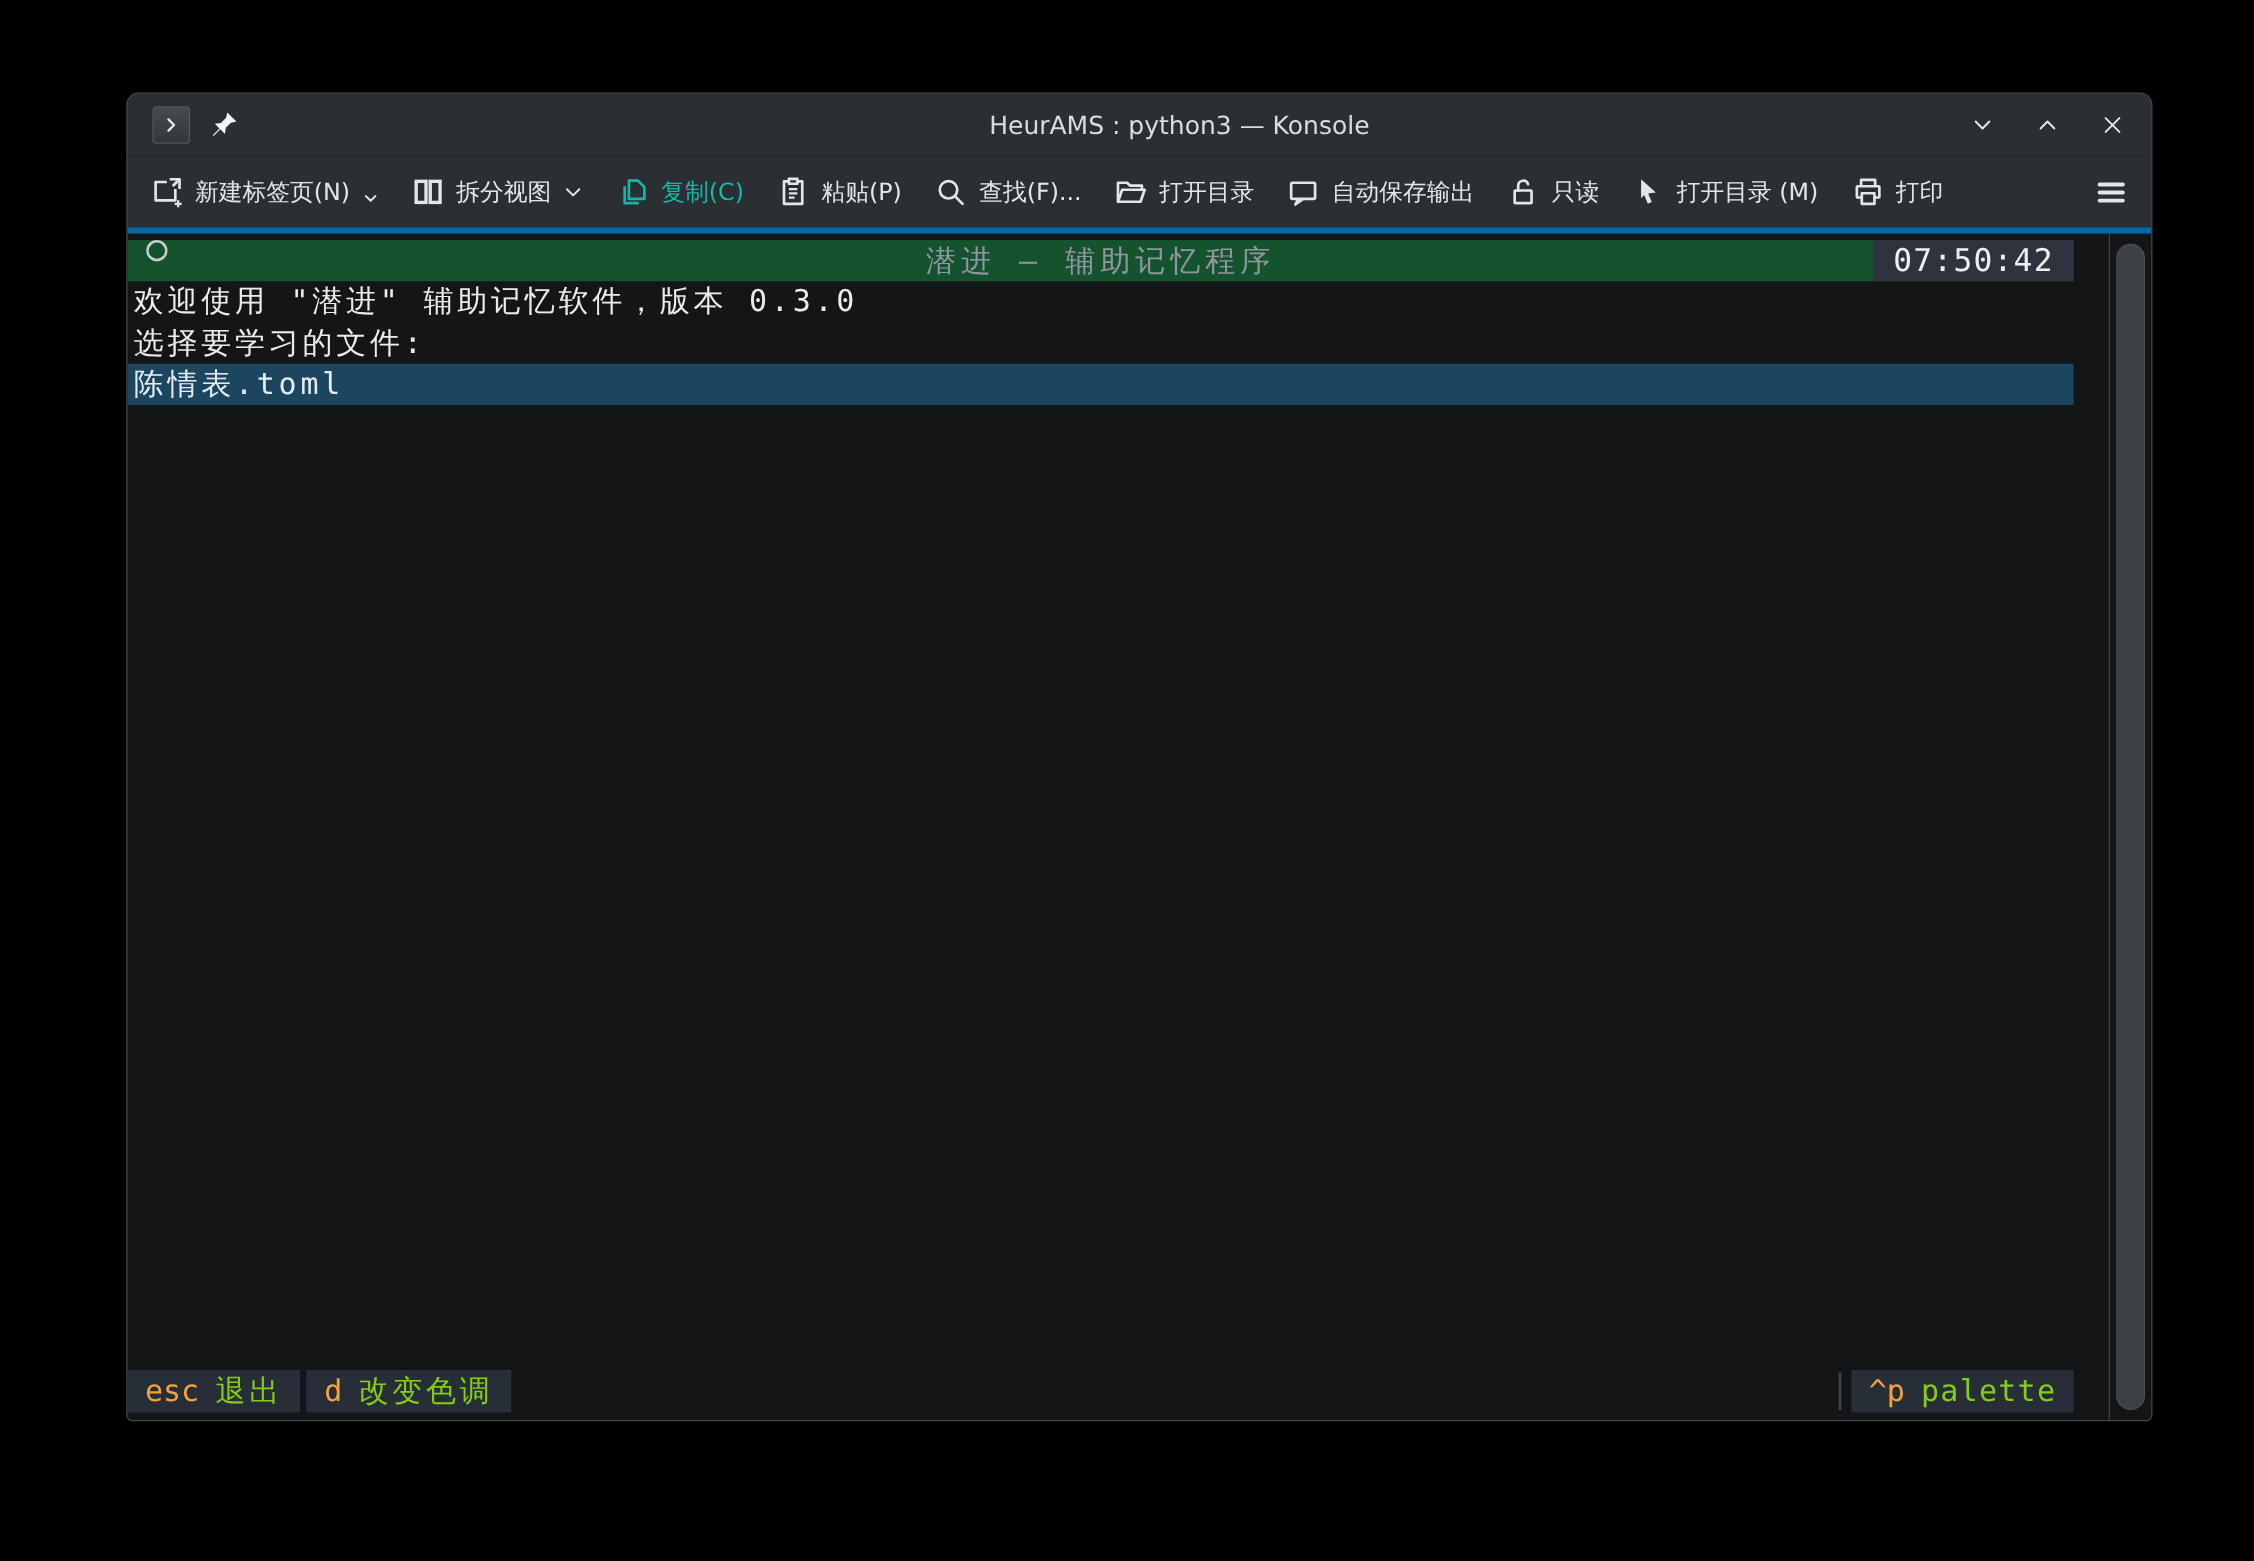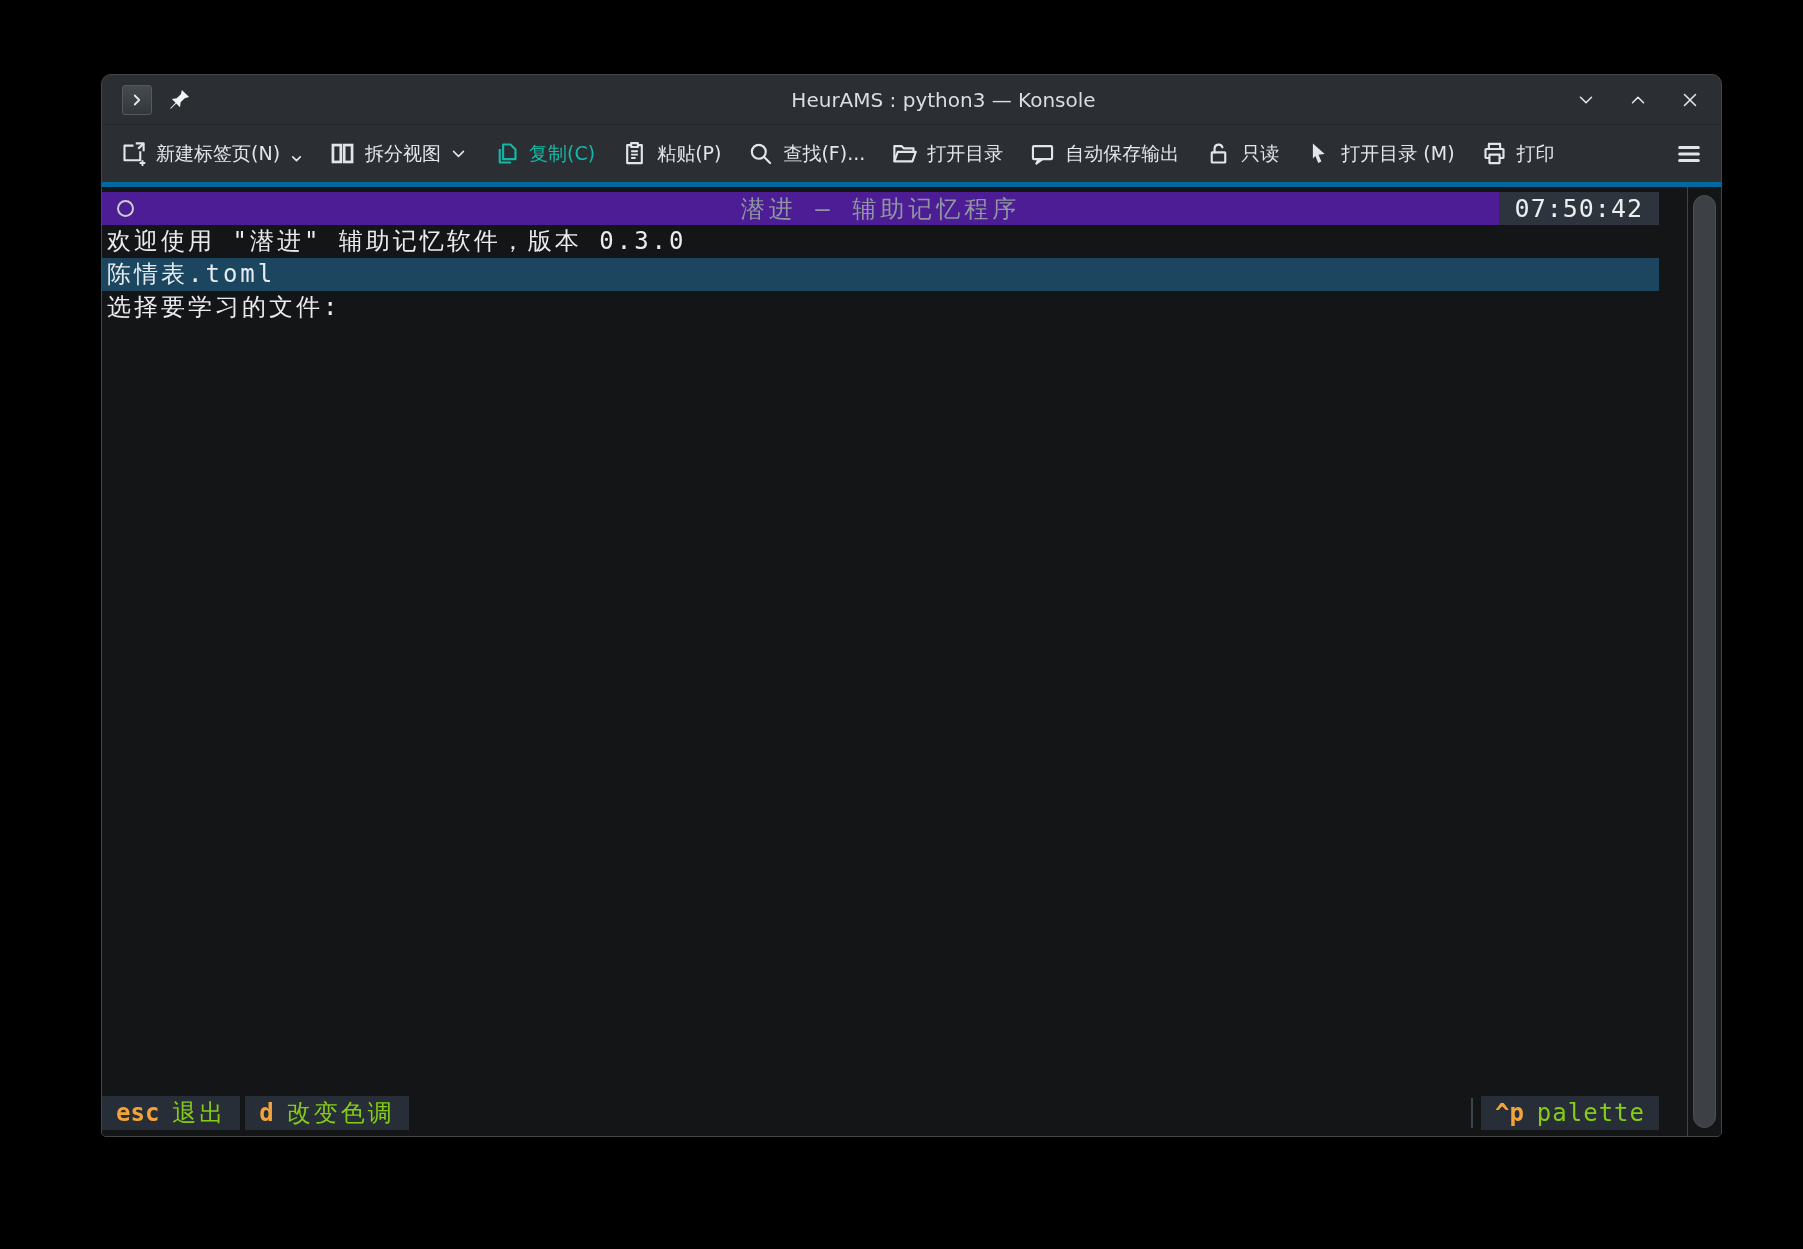--- a/index.html
+++ b/index.html
@@ -44,22 +44,22 @@
   .icon { display:inline-flex; align-items:center; justify-content:center; }
 
   
   .terminal {
     flex:1; background:#141517; display:flex; overflow:hidden;
     font-family:"DejaVu Sans Mono", monospace;
   }
   .term-main { flex:1; display:flex; flex-direction:column; padding-top:5px; overflow:hidden; }
 
   .tui-header {
-    height:33px; flex:0 0 33px; background:#4c1d95;
-    display:flex; align-items:center; position:relative;
+    height:33px; flex:0 0 33px; background:#14532d;
+    display:flex; position:relative;
   }
   .tui-indicator {
     width:17px; height:17px; border-radius:50%;
     border:2px solid #c9cdd1; margin-left:15px;
   }
   .tui-title {
     position:absolute; left:50%; top:50%; transform:translate(-50%,-50%);
     color:#8f969f; font-size:24px; letter-spacing:4px; white-space:nowrap;
   }
   .tui-clock {
@@ -75,21 +75,21 @@
   .tui-spacer { flex:1; }
 
   .tui-footer {
     height:34px; flex:0 0 34px; margin-bottom:6px;
     display:flex; align-items:stretch; font-size:24px;
   }
   .hint-block {
     display:flex; align-items:center; gap:13px; padding:0 14px;
     background:#272e37; margin-right:5px;
   }
-  .hint-key { color:#f2a33a; font-weight:700; }
+  .hint-key { color:#f2a33a; font-weight:400; }
   .hint-label { color:#84cc16; letter-spacing:3px; }
   .footer-spacer { flex:1; }
   .footer-divider { width:2px; background:#3e444c; margin:2px 8px 2px 0; }
   .hint-block.right { margin-right:0; }
   .hint-block.right .hint-label { letter-spacing:1px; }
 
   
   .scroll-gutter { width:62px; flex:0 0 62px; position:relative; }
   .scroll-track-line { position:absolute; left:28px; top:0; bottom:0; width:1px; background:#3f4347; }
   .scroll-thumb {
@@ -265,22 +265,22 @@
     <div class="term-main">
 
       <div class="tui-header">
         <span class="tui-indicator"></span>
         <span class="tui-title">潜进 – 辅助记忆程序</span>
         <span class="tui-clock">07:50:42</span>
       </div>
 
       <div class="tui-lines">
         <div class="tui-line">欢迎使用 "潜进" 辅助记忆软件，版本 0.3.0</div>
+        <div class="tui-line">选择要学习的文件:</div>
         <div class="tui-line selected">陈情表.toml</div>
-        <div class="tui-line">选择要学习的文件:</div>
       </div>
 
       <div class="tui-spacer"></div>
 
       <div class="tui-footer">
         <div class="hint-block">
           <span class="hint-key">esc</span>
           <span class="hint-label">退出</span>
         </div>
         <div class="hint-block">

